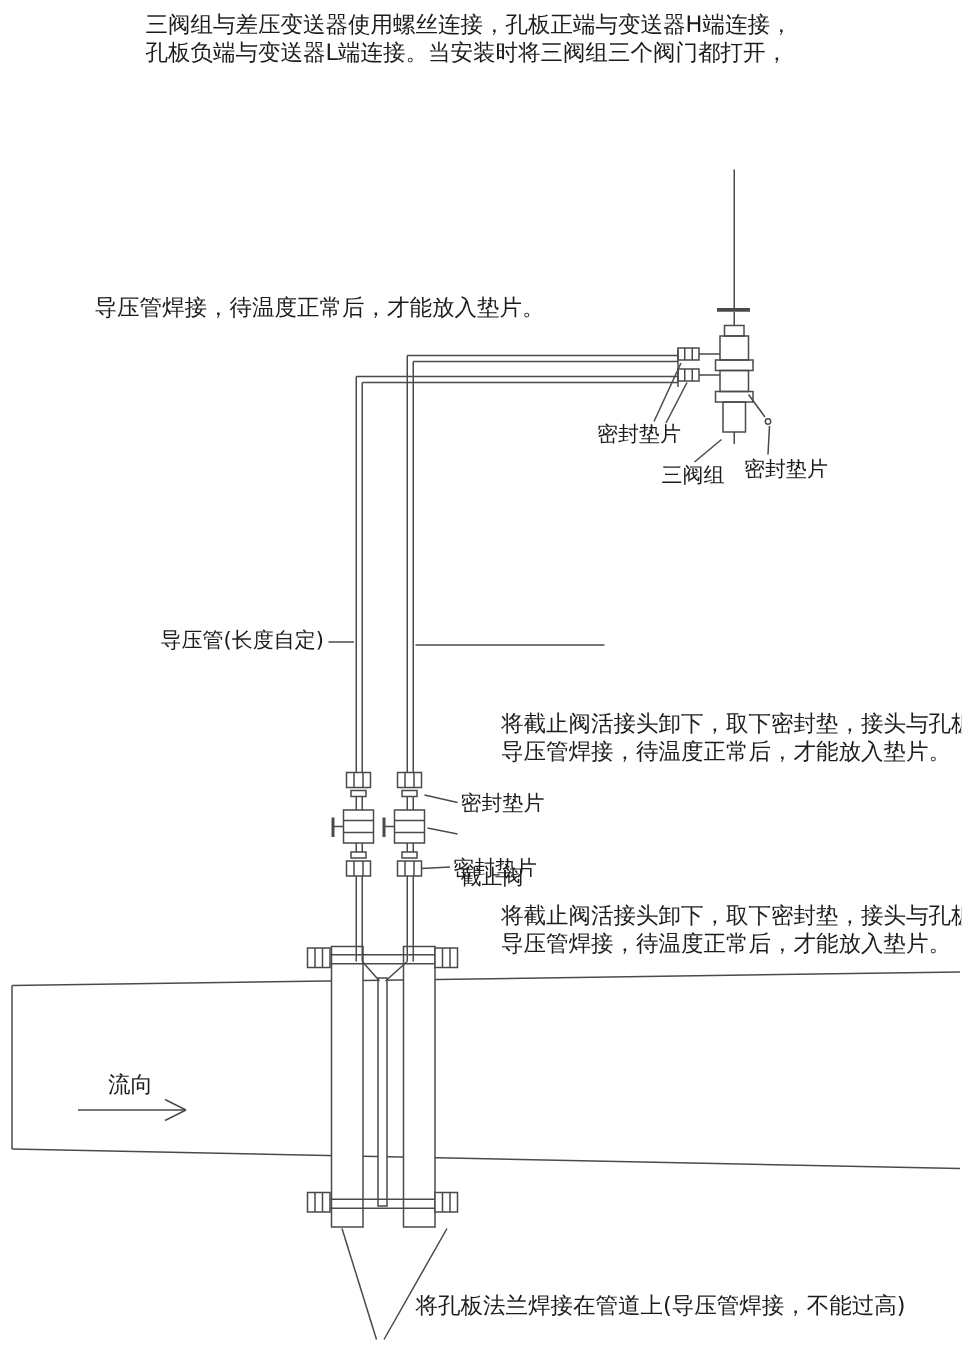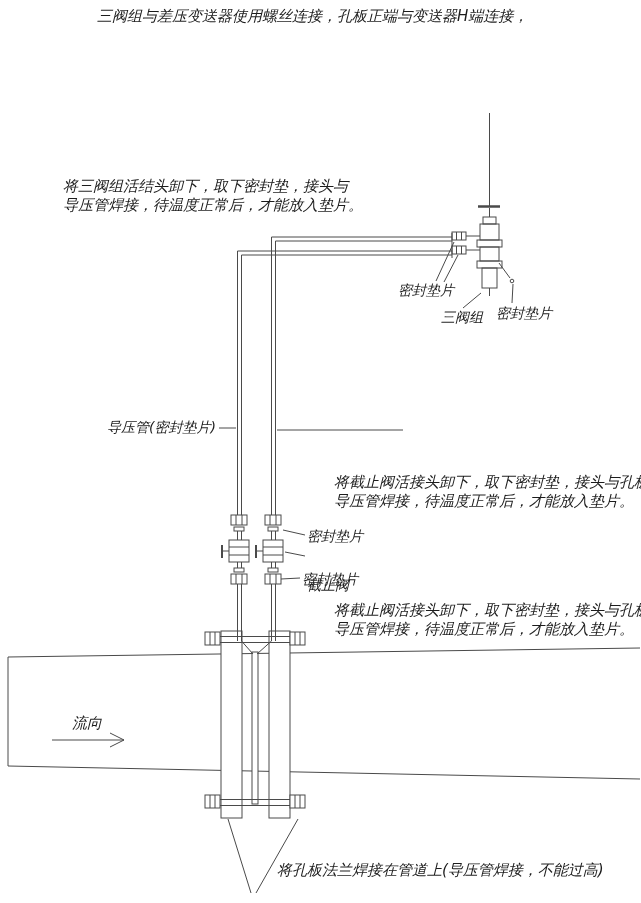--- a/index.html
+++ b/index.html
@@ -3,21 +3,20 @@
 <meta charset="utf-8">
 <style>
   * { margin:0; padding:0; box-sizing:border-box; }
   html,body { background:#ffffff; }
   .stage {
     position:relative;
     width:641px; height:903px;
     background:#ffffff;
     overflow:hidden;
     font-family:"DejaVu Sans","Liberation Sans",sans-serif;
-    font-style:italic;
   }
   .stage svg { position:absolute; left:0; top:0; }
   .txt {
     position:absolute;
     white-space:nowrap;
     color:#1c1c1c;
     font-size:14px;
     line-height:1.25;
   }
   .para { font-size:15px; }
@@ -163,29 +162,29 @@
       <g>
         <line x1="52" y1="740" x2="124" y2="740"></line>
         <line x1="124" y1="740" x2="110" y2="733"></line>
         <line x1="124" y1="740" x2="110" y2="747"></line>
       </g>
 
     </g>
   </svg>
 
   <div class="txt para" style="left:97px; top:7px">三阀组与差压变送器使用螺丝连接，孔板正端与变送器H端连接，</div>
+  <div class="txt para" style="left:97px; top:26px">孔板负端与变送器L端连接。当安装时将三阀组三个阀门都打开，</div>
 
-  <div class="txt para" style="left:63px; top:177px">将三阀组活结头卸下，取下密封垫，接头与</div>
   <div class="txt para" style="left:63px; top:196px">导压管焊接，待温度正常后，才能放入垫片。</div>
 
   <div class="txt" style="left:398px; top:282px">密封垫片</div>
   <div class="txt" style="left:441px; top:309px">三阀组</div>
   <div class="txt" style="left:496px; top:305px">密封垫片</div>
 
-  <div class="txt" style="left:107px; top:419px">导压管(密封垫片)</div>
+  <div class="txt" style="left:107px; top:419px">导压管(长度自定)</div>
 
   <div class="txt para" style="left:334px; top:473px">将截止阀活接头卸下，取下密封垫，接头与孔板</div>
   <div class="txt para" style="left:334px; top:492px">导压管焊接，待温度正常后，才能放入垫片。</div>
 
   <div class="txt" style="left:307px; top:528px">密封垫片</div>
   <div class="txt" style="left:307px; top:577px">截止阀</div>
   <div class="txt" style="left:302px; top:571px">密封垫片</div>
 
   <div class="txt para" style="left:334px; top:601px">将截止阀活接头卸下，取下密封垫，接头与孔板</div>
   <div class="txt para" style="left:334px; top:620px">导压管焊接，待温度正常后，才能放入垫片。</div>

